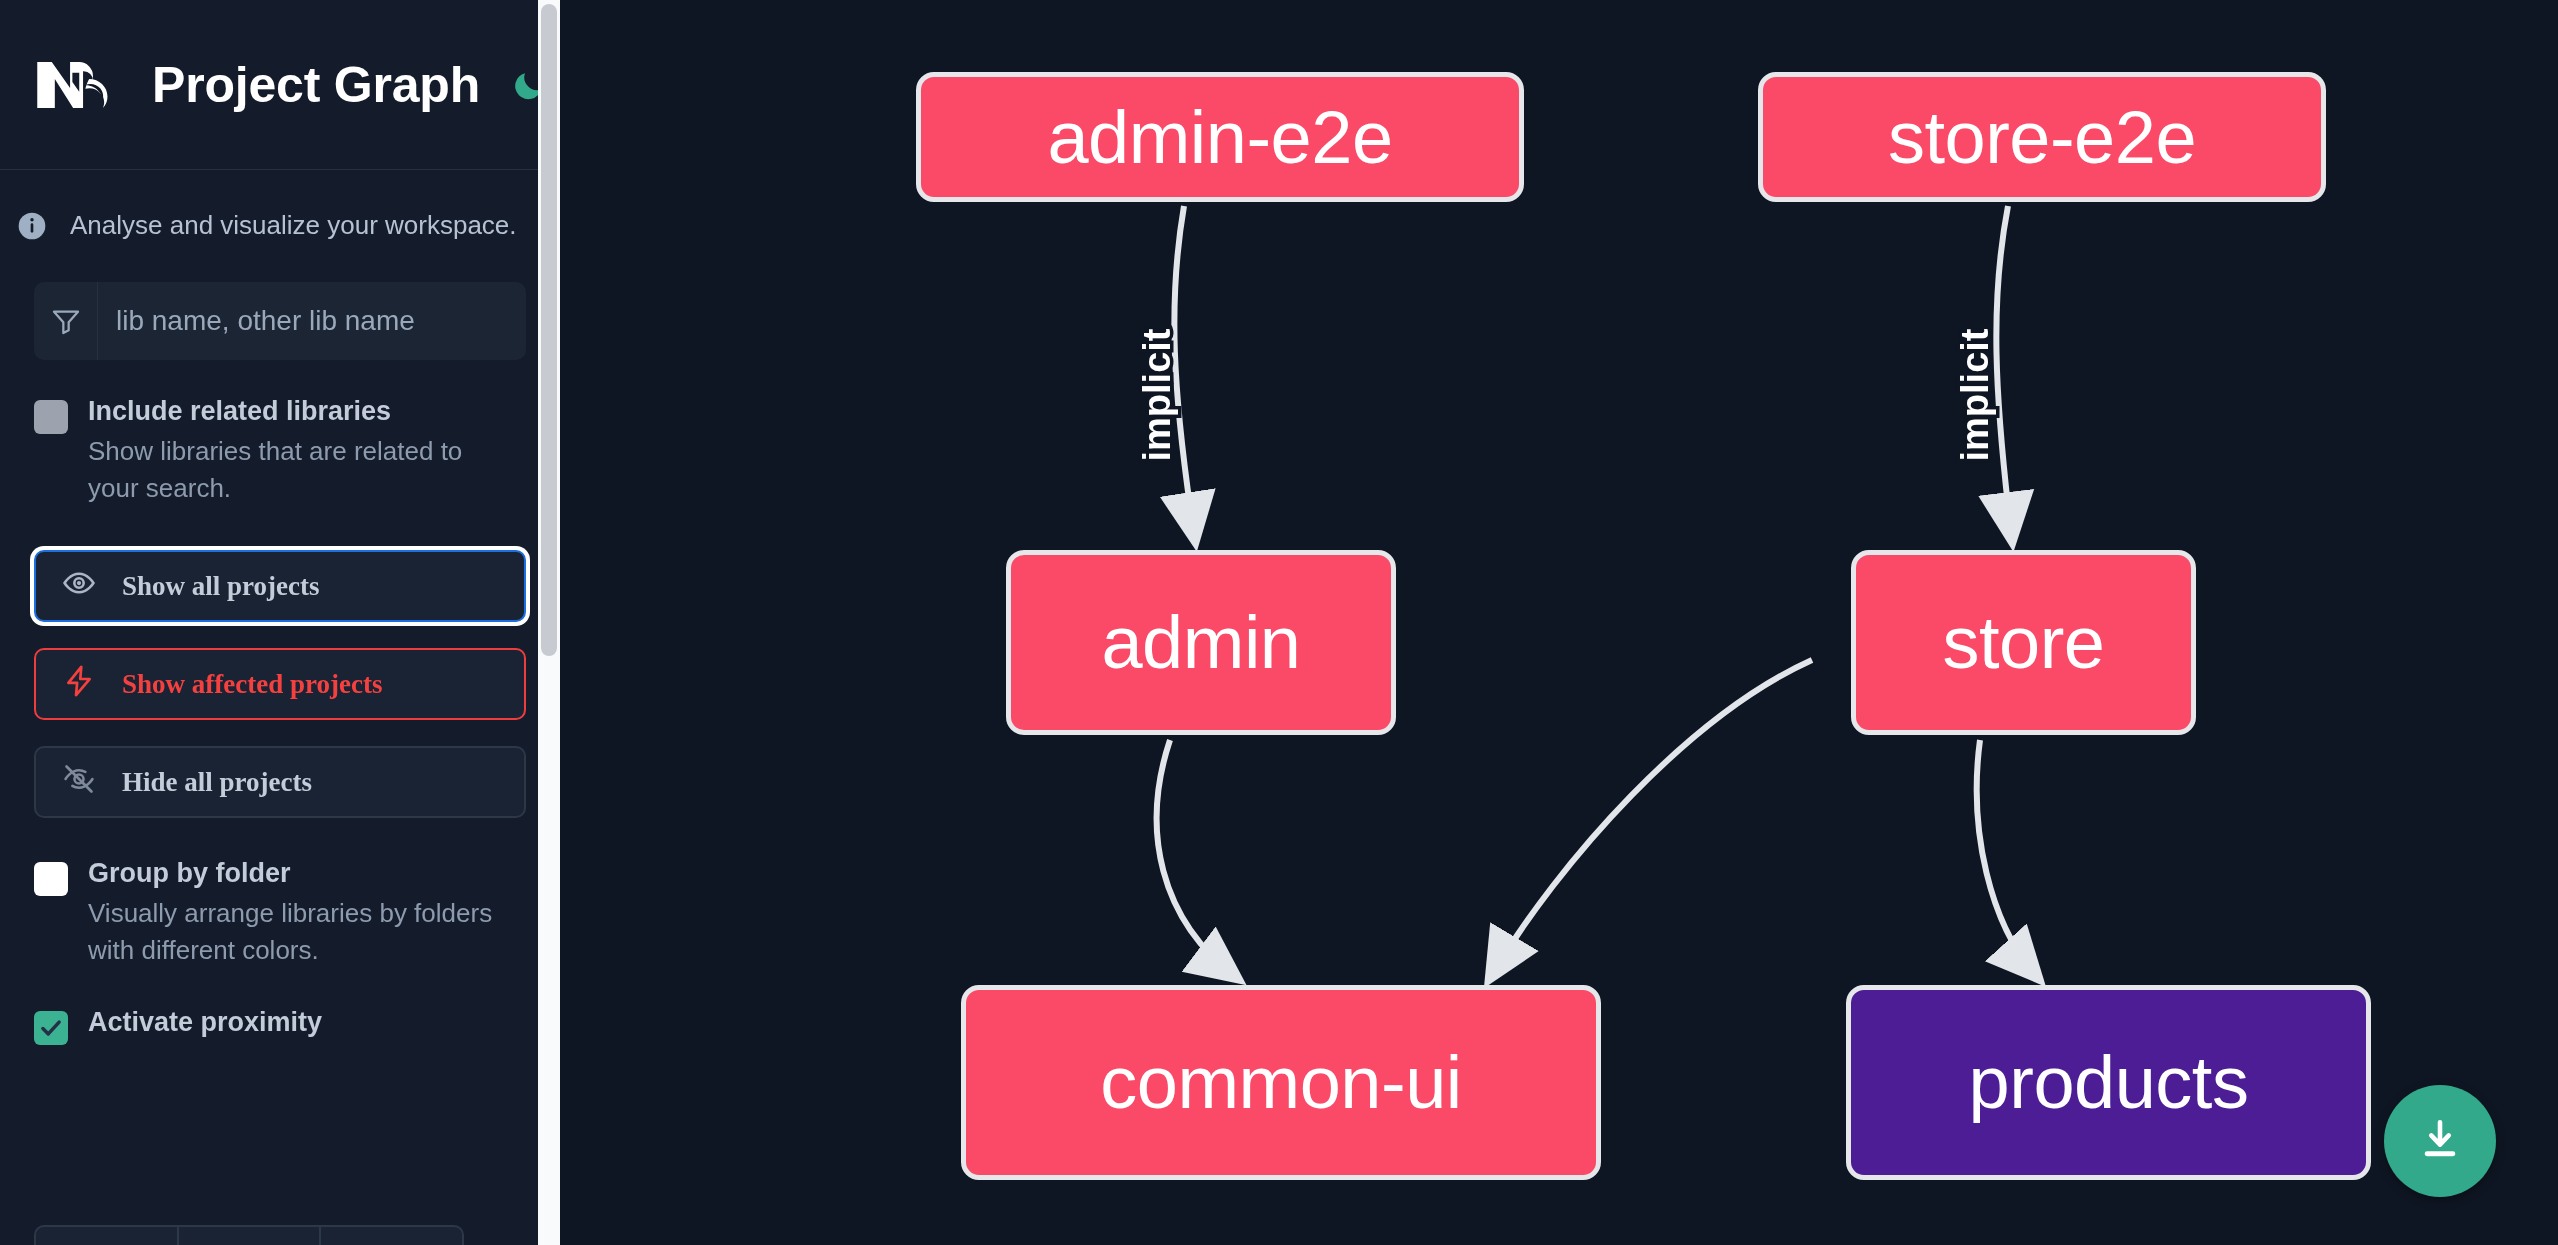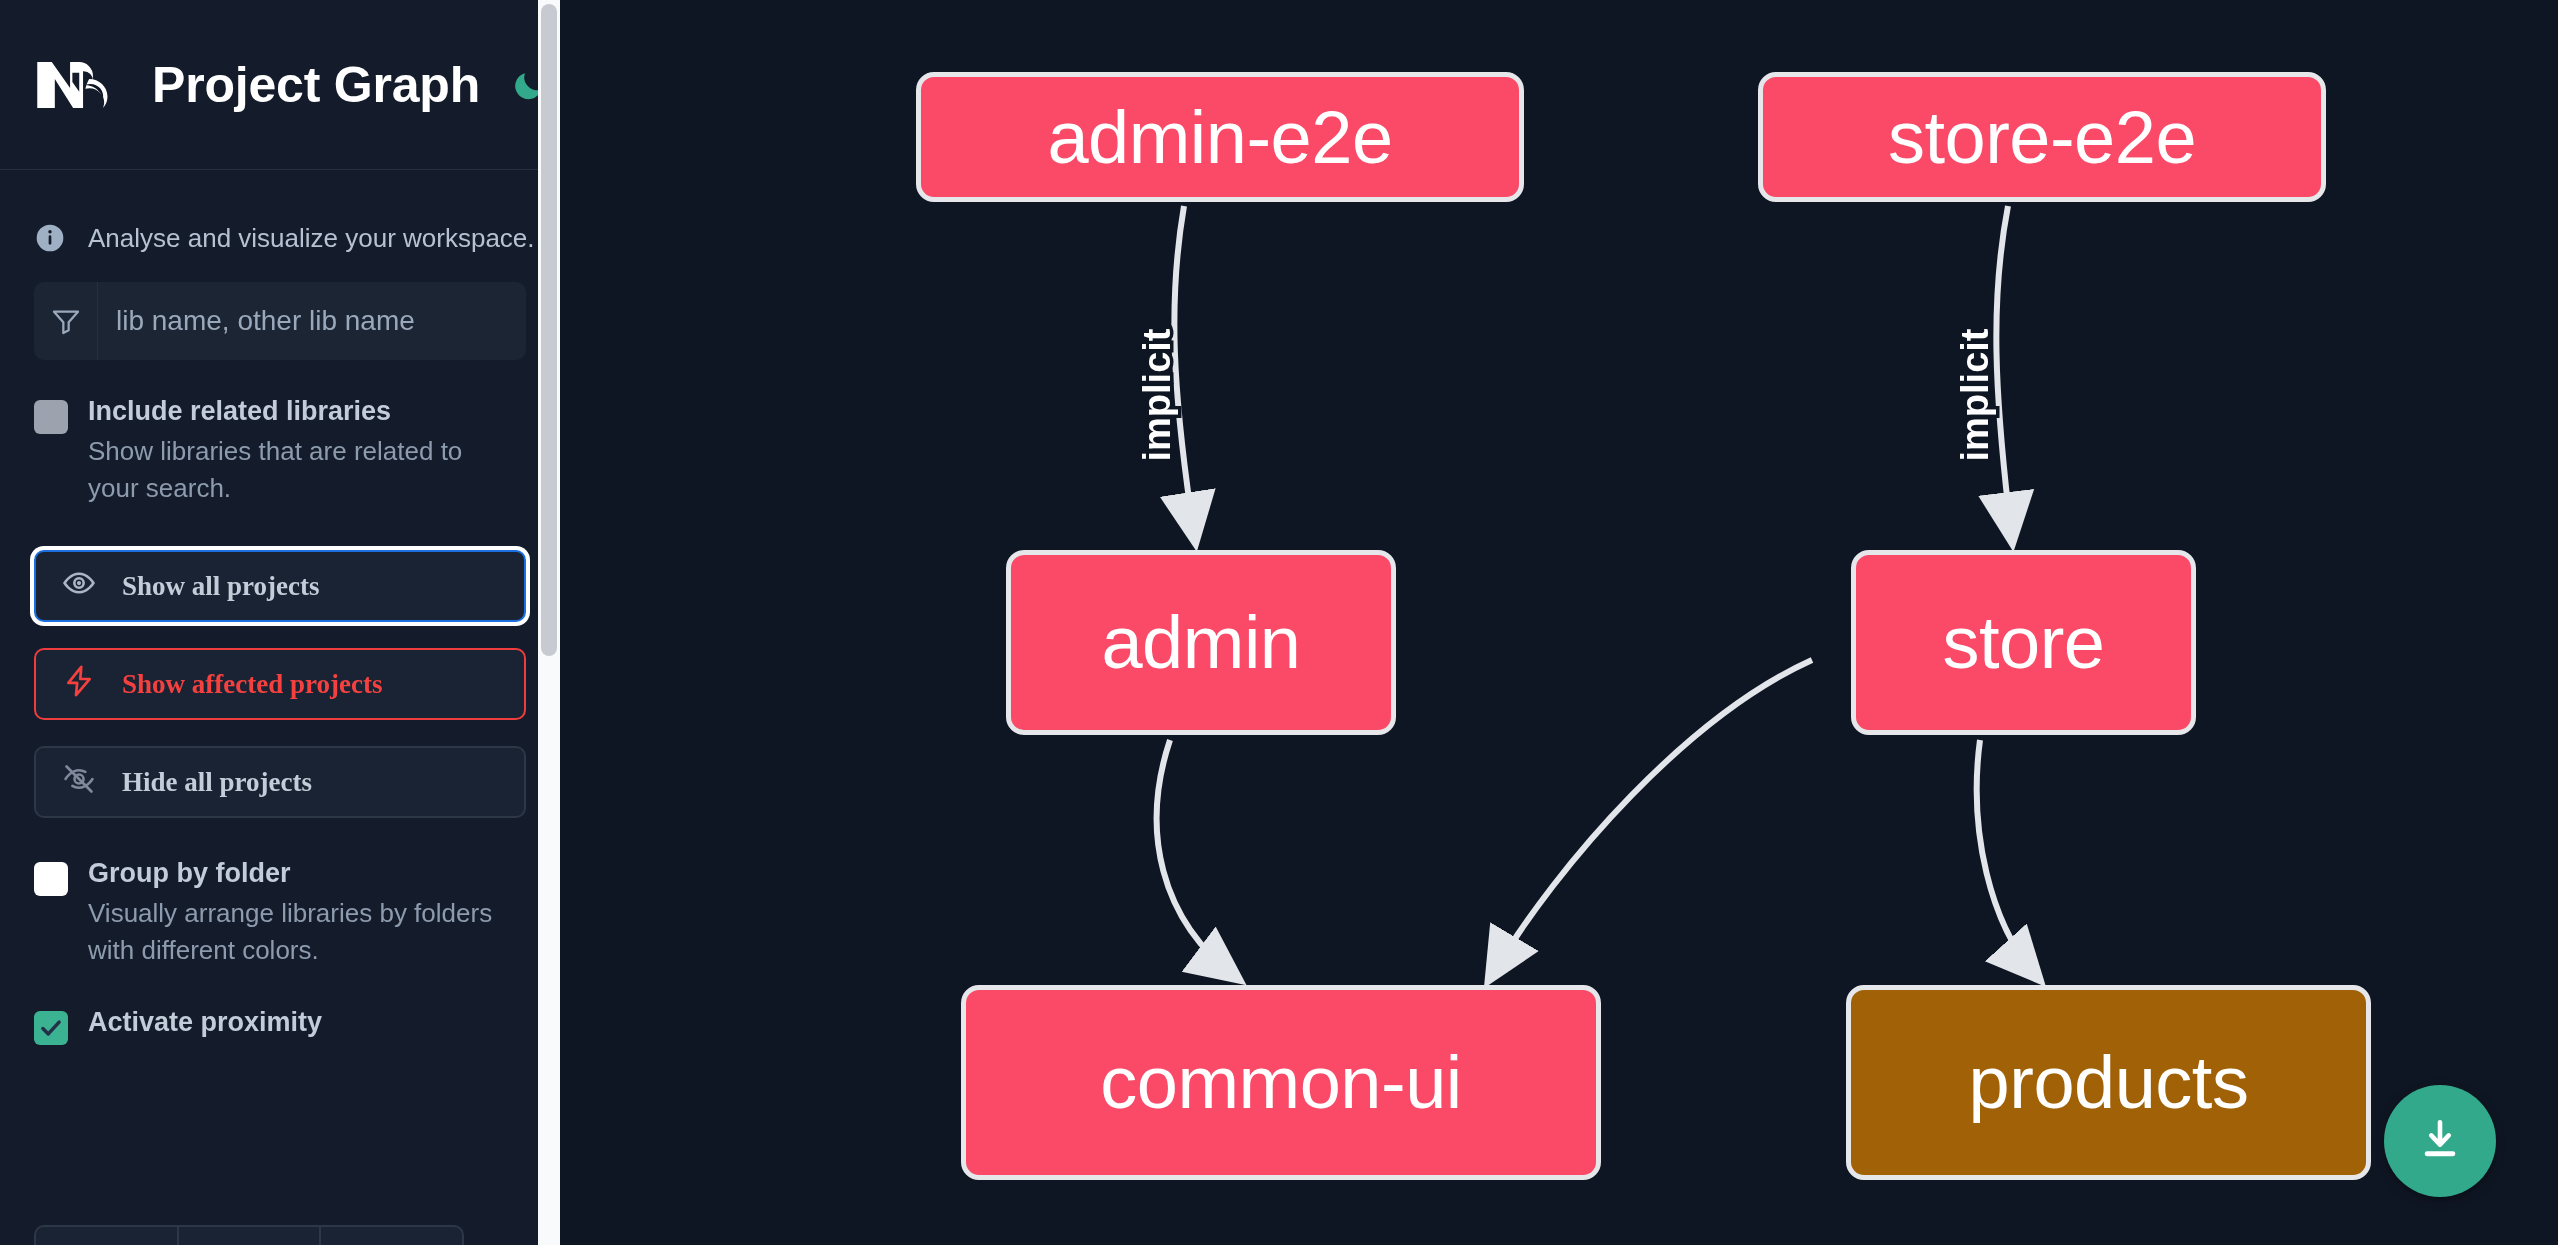--- a/index.html
+++ b/index.html
@@ -52,23 +52,22 @@
   }
   .moon-btn {
     width: 46px; height: 46px;
     display: flex; align-items: center; justify-content: center;
     margin-left: 6px;
     background: none; border: none; cursor: pointer;
   }
 
   .sb-info {
     display: flex;
-    align-items: center;
     gap: 22px;
-    padding: 40px 34px 0 34px;
+    padding: 40px 34px 0 16px;
     height: 96px;
   }
   .info-icon { width: 32px; height: 32px; flex: 0 0 32px; }
   .sb-info-text {
     font-size: 26px;
     color: #b6c2d3;
     white-space: nowrap;
   }
 
   .sb-search {
@@ -217,21 +216,21 @@
     color: #ffffff;
     font-size: 74px;
     font-weight: 400;
     letter-spacing: -0.5px;
     cursor: pointer;
     white-space: nowrap;
     font-family: "Liberation Sans", sans-serif;
     margin-left: 36px;
   }
   .node.pink { background: #fa4a68; }
-  .node.grey { background: #a16207; align-items: center; }
+  .node.grey { background: #4c1d95; align-items: center; }
 
   .dl-btn {
     position: absolute;
     right: 62px;
     bottom: 48px;
     width: 112px;
     height: 112px;
     border-radius: 50%;
     background: #31a98a;
     border: none;

